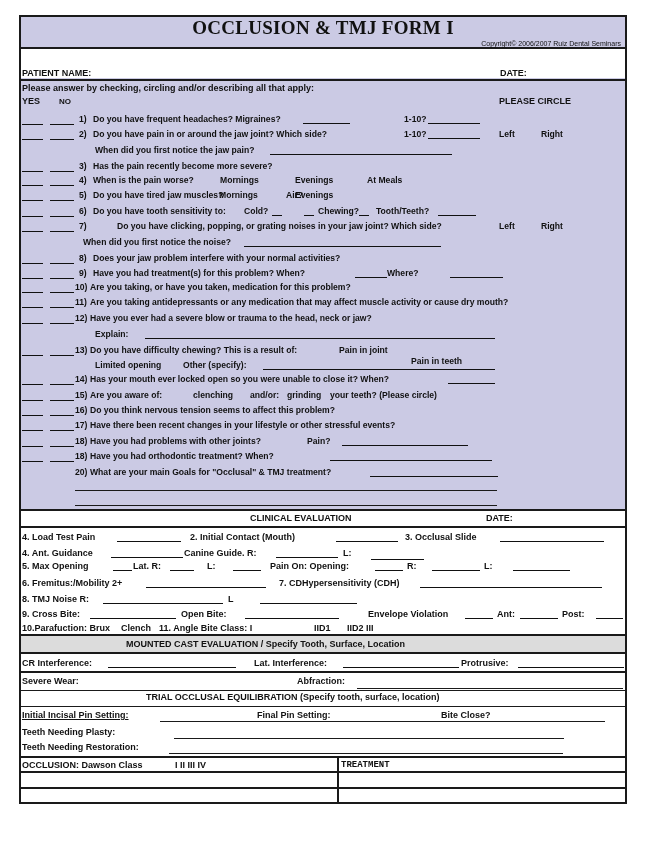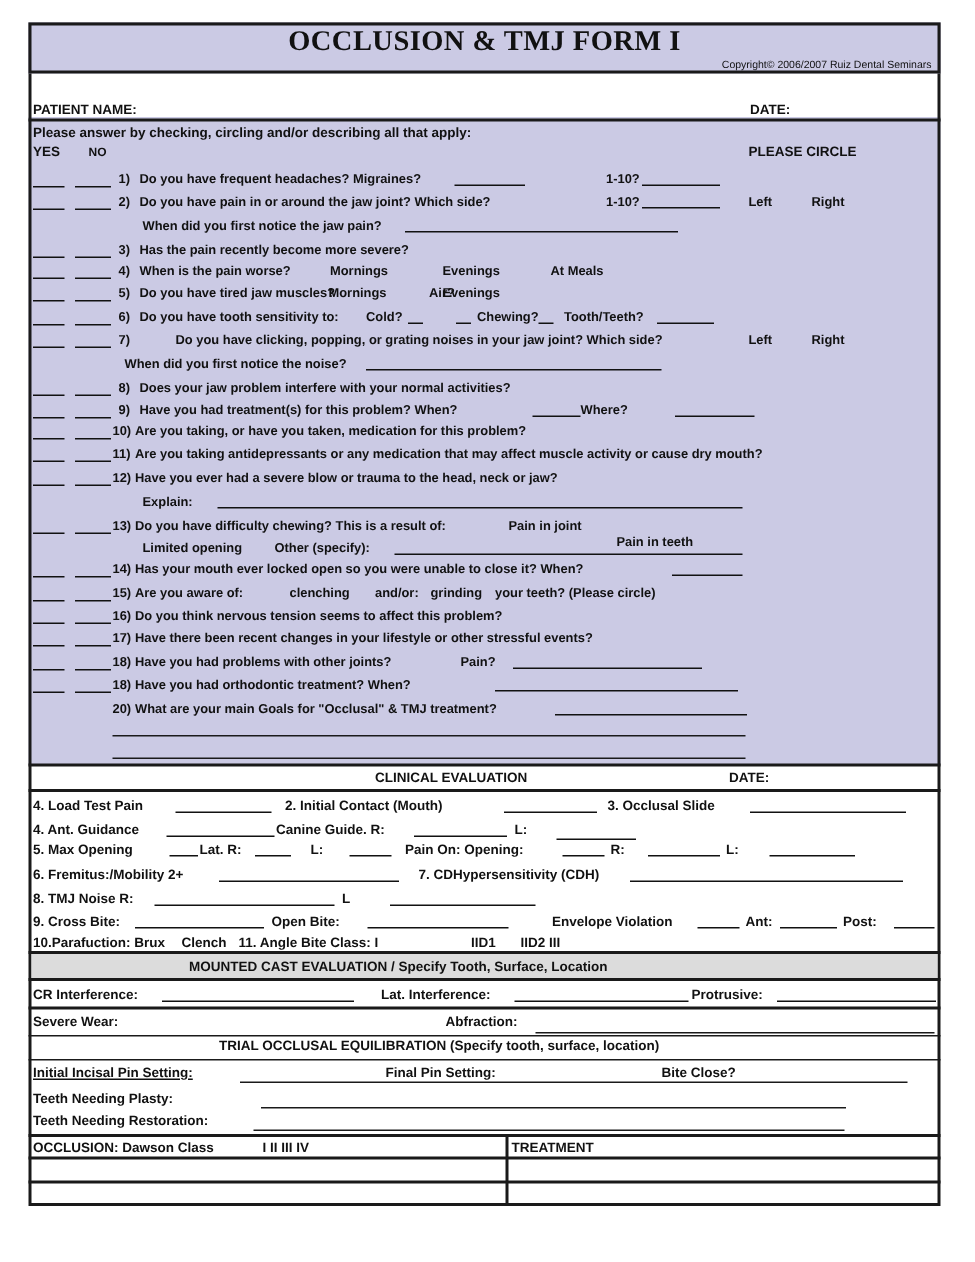--- a/index.html
+++ b/index.html
@@ -260,19 +260,19 @@
 
 <div class="abs b9" style="left:22px;top:727px;">Teeth Needing Plasty:</div>
 <div class="hl1" style="left:174px;top:738px;width:390px;"></div>
 <div class="abs b9" style="left:22px;top:742px;">Teeth Needing Restoration:</div>
 <div class="hl1" style="left:169px;top:753px;width:394px;"></div>
 
 <div class="hline" style="left:19px;top:756px;width:608px;"></div>
 <div class="vline" style="left:337px;top:756px;height:48px;"></div>
 <div class="abs b9" style="left:22px;top:760px;">OCCLUSION:  Dawson Class</div>
 <div class="abs b9" style="left:175px;top:760px;">I  II  III  IV</div>
-<div class="abs b9" style="left:341px;top:760px;">TREATMENT</div>
+<div class="abs b9" style="left:341px;top:760px;font-family:Liberation Mono, monospace;">TREATMENT</div>
 <div class="hline" style="left:19px;top:771px;width:608px;"></div>
 <div class="abs" style="left:21px;top:773px;width:315px;height:14px;"></div>
 <div class="abs" style="left:340px;top:773px;width:285px;height:14px;"></div>
 <div class="hline" style="left:19px;top:787px;width:608px;"></div>
 <div class="abs" style="left:21px;top:789px;width:315px;height:14px;"></div>
 <div class="abs" style="left:340px;top:789px;width:285px;height:14px;"></div>
 
 </body></html>

